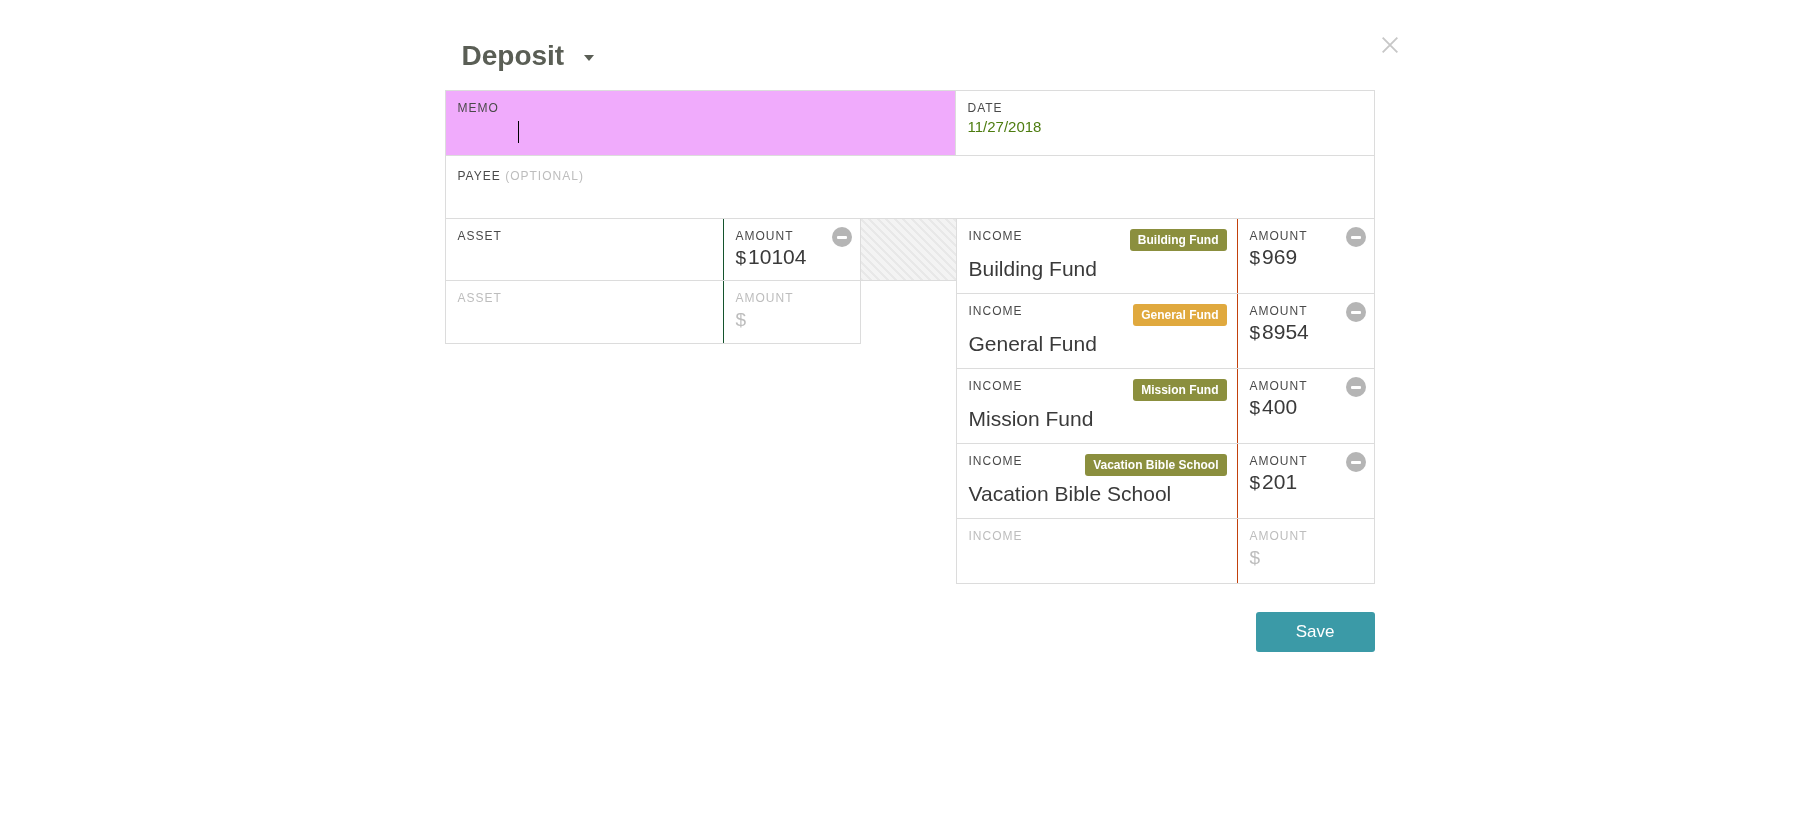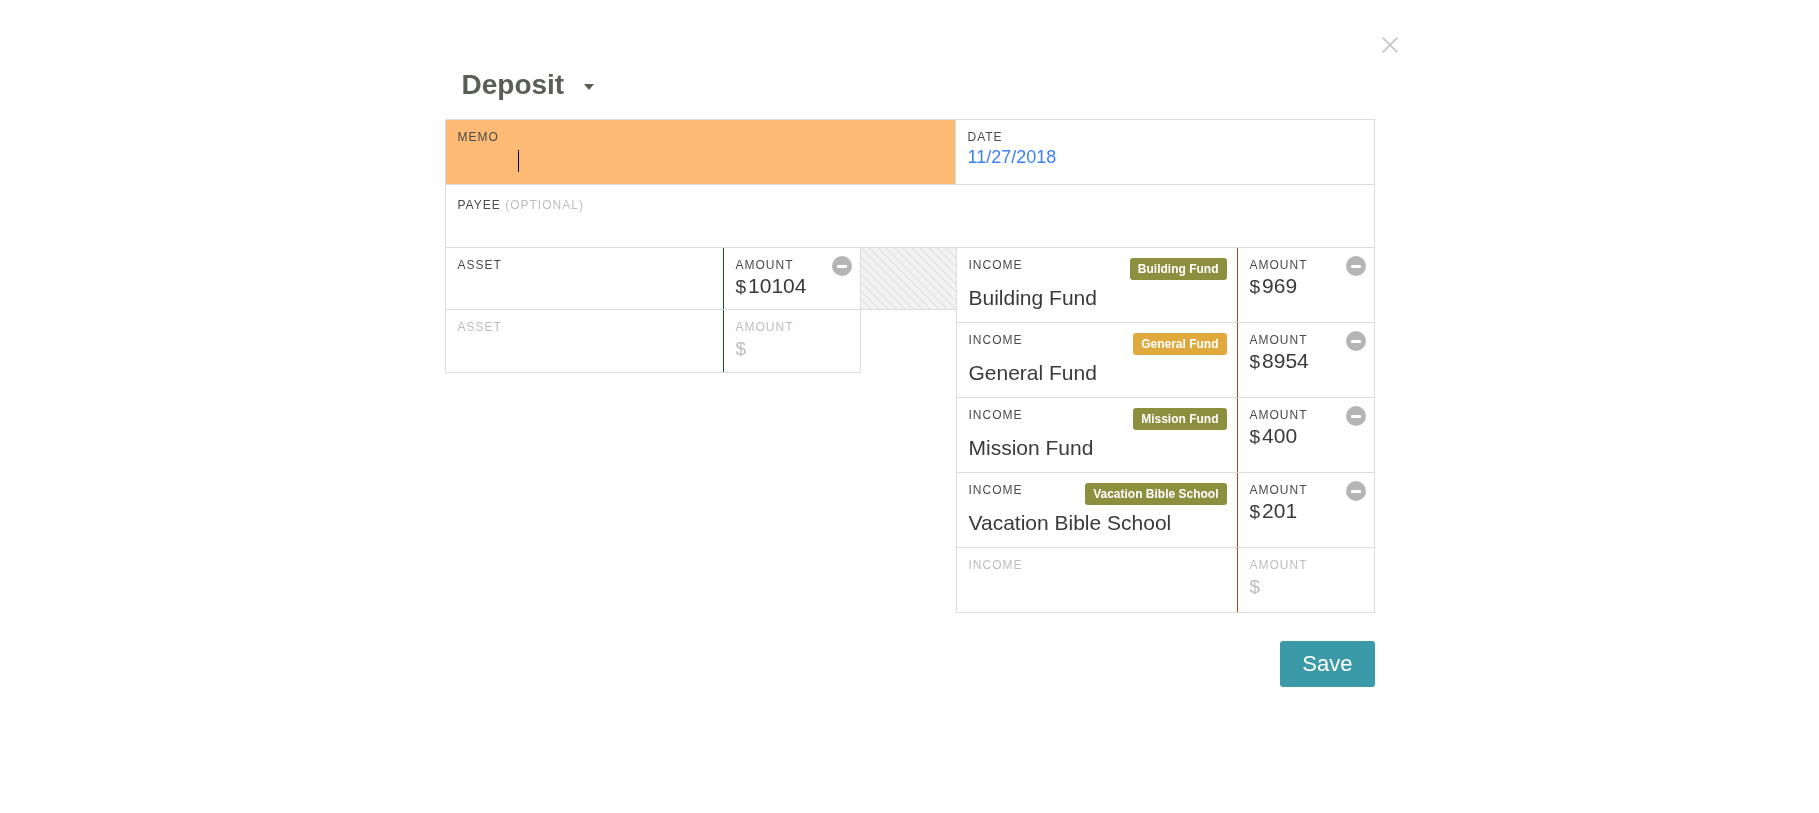--- a/index.html
+++ b/index.html
@@ -21,21 +21,20 @@
       display: flex;
       justify-content: space-between;
       align-items: center;
       margin-bottom: 18px;
     }
     .title-group {
       display: flex;
       align-items: baseline;
       gap: 18px;
       padding-left: 17px;
-      margin-top: 29px;
     }
     .title {
       font-size: 28px;
       font-weight: 700;
       color: #5a5e55;
     }
     .caret-down {
       width: 0;
       height: 0;
       border-left: 5px solid transparent;
@@ -85,27 +84,27 @@
       text-transform: uppercase;
       margin-bottom: 2px;
     }
     .label.faded {
       color: #bdbdbd;
     }
     .label-optional {
       color: #bdbdbd;
     }
     .value {
-      font-size: 18px;
-      color: #3b82f6;
+      font-size: 15px;
+      color: #4d7c0f;
       line-height: 1.3;
     }
     .memo-cell {
       flex: 1;
-      background: #fdba74;
+      background: #f0abfc;
       border-right: 1px solid #dcdcdc;
     }
     .date-cell {
       width: 418px;
     }
     .payee-cell {
       width: 100%;
     }
     .columns {
       display: flex;
@@ -224,22 +223,22 @@
     .footer {
       display: flex;
       justify-content: flex-end;
       margin-top: 28px;
     }
     .save-btn {
       background: #3b9aa7;
       color: #fff;
       border: none;
       border-radius: 3px;
-      padding: 10px 22px;
-      font-size: 22px;
+      padding: 10px 40px;
+      font-size: 17px;
       font-weight: 500;
       cursor: pointer;
     }
     .income-name {
       font-size: 21px;
       color: #3a3a3a;
       margin-top: 14px;
     }
     .empty-row .label {
       color: #bdbdbd;

